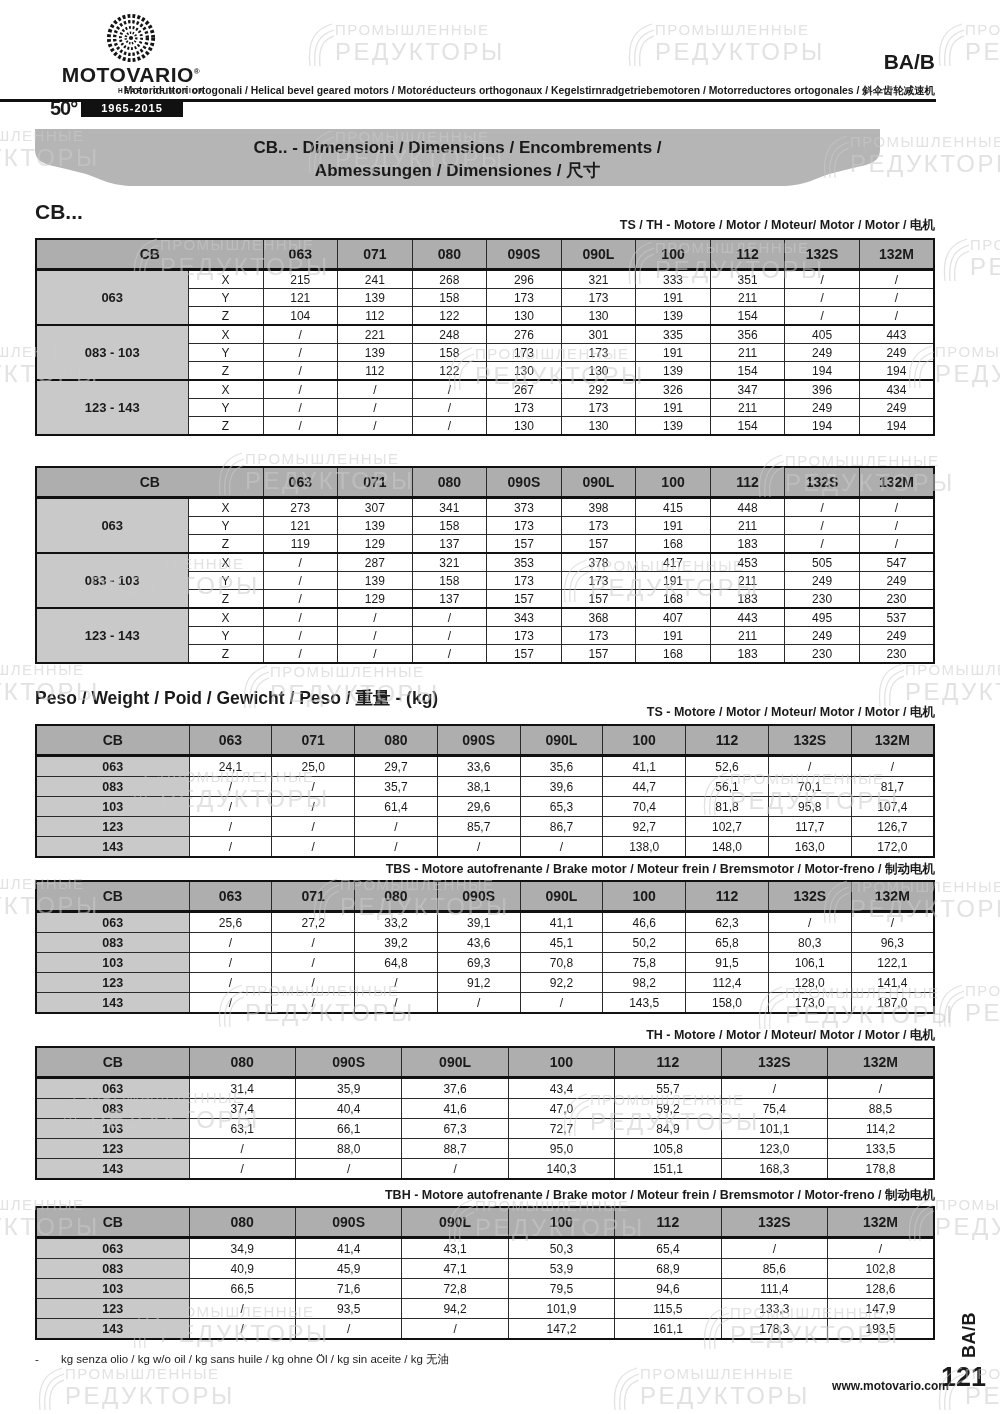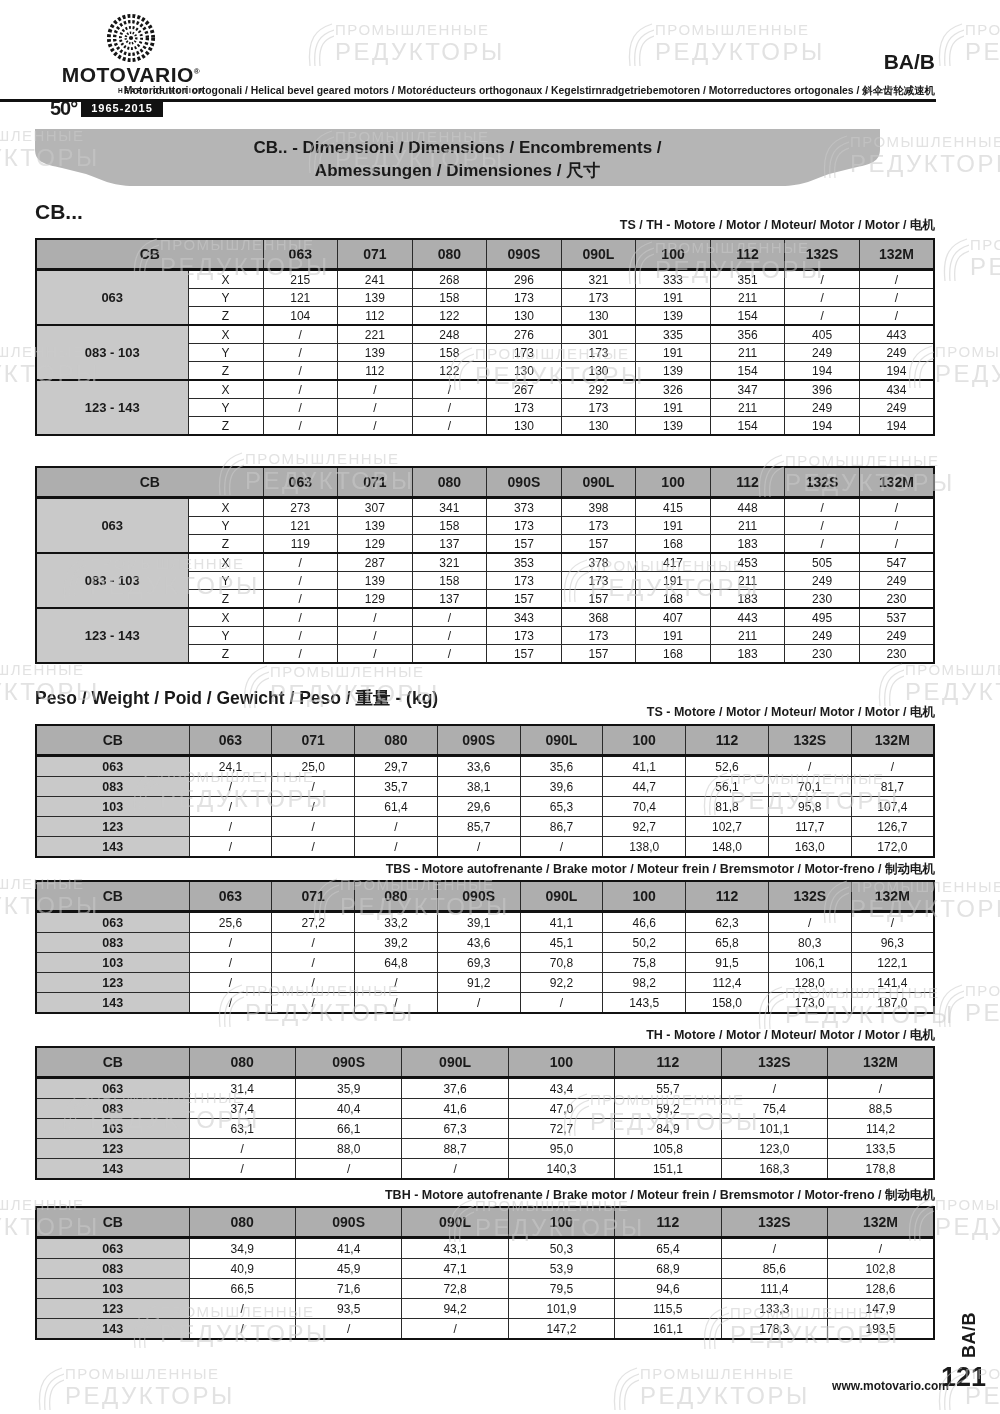--- a/index.html
+++ b/index.html
@@ -9,21 +9,21 @@
     font-family:"Liberation Sans", sans-serif; color:#1a1a1a;
   }
   
   .logo { position:absolute; left:50px; top:12px; width:162px; }
   .logo-emblem { display:block; margin:0 auto; }
   .brand { font-size:21px; font-weight:bold; letter-spacing:0.5px; text-align:center; line-height:1; }
   .brand sup { font-size:8px; }
   .tagline { font-size:6.5px; font-weight:bold; letter-spacing:1.8px; text-align:right; padding-right:6px; margin-top:2px; }
   .badge-row { display:flex; align-items:center; margin-top:4px; }
   .badge-50 { font-size:20px; font-weight:bold; line-height:1; letter-spacing:-1px; }
-  .badge-years { background:#111; color:#fff; font-size:11px; font-weight:bold; padding:2px 10px 3px; margin-left:4px; letter-spacing:1px; }
+  .badge-years { background:#111; color:#fff; font-size:11px; font-weight:bold; padding:2px 20px 3px; margin-left:4px; letter-spacing:1px; }
   .doc-code-top { position:absolute; right:65px; top:50px; font-size:21px; font-weight:bold; }
   .subtitle { position:absolute; right:65px; top:84px; font-size:10.4px; font-weight:bold; white-space:nowrap;text-align:right; }
   .top-rule { position:absolute; left:0; top:99px; width:936px; height:3px; background:#111; }
   
   .banner { position:absolute; left:35px; top:129px; width:845px; height:56px; }
   .banner svg { position:absolute; left:0; top:0; }
   .banner-text { position:relative; text-align:center; padding-top:8px; font-size:17px; font-weight:bold; line-height:1.35; }
   
   .cb-title { position:absolute; left:35px; top:200px; font-size:21px; font-weight:bold; }
   .weight-title { position:absolute; left:35px; top:686px; font-size:17.5px; font-weight:bold; }
@@ -712,20 +712,23 @@
           <td>/</td>
           <td>/</td>
           <td>147,2</td>
           <td>161,1</td>
           <td>178,3</td>
           <td>193,5</td>
         </tr>
       </tbody>
     </table>
 
+  <div class="footnote">
+    <span class="dash">-</span><span>kg senza olio / kg w/o oil / kg sans huile / kg ohne Öl / kg sin aceite / kg 无油</span>
+  </div>
   <div class="website">www.motovario.com</div>
   <div class="page-number">121</div>
   <div class="doc-code-side">BA/B</div>
 
   <div class="wm-layer">
       <div class="wm" style="left: 335px; top: 22px;">
         <svg class="wm-swirl" width="30" height="44" viewBox="0 0 30 44">
           <g fill="none" stroke="rgba(203,203,203,0.55)" stroke-width="1.3">
             <path d="M28,1 C12,6 3,16 6,43"></path>
             <path d="M30,7 C17,11 9,19 11,43"></path>

